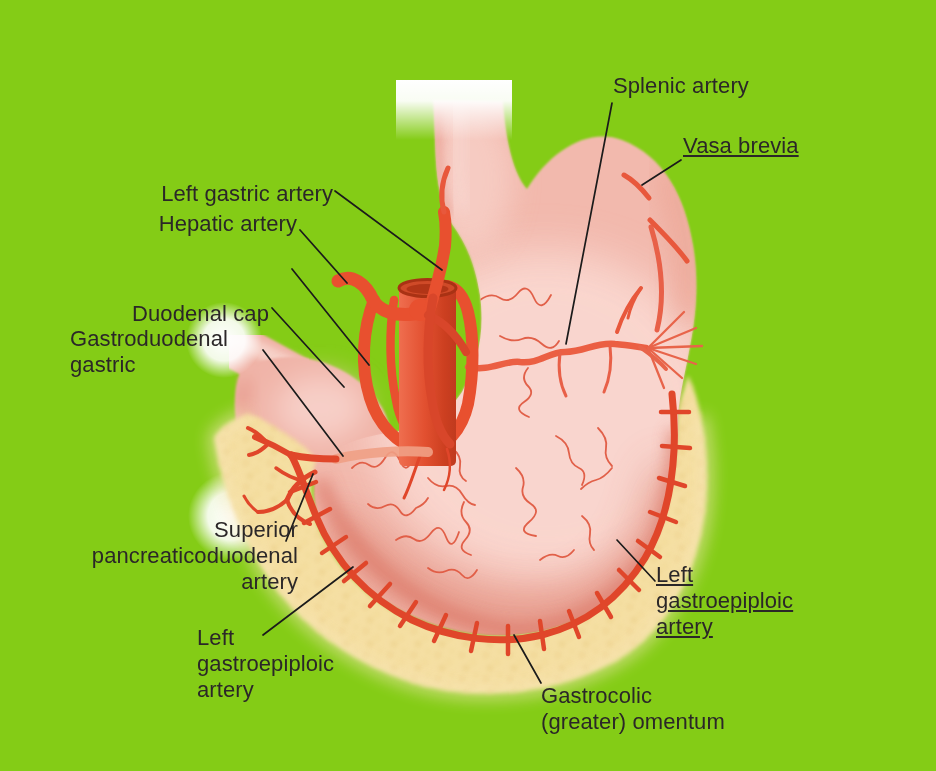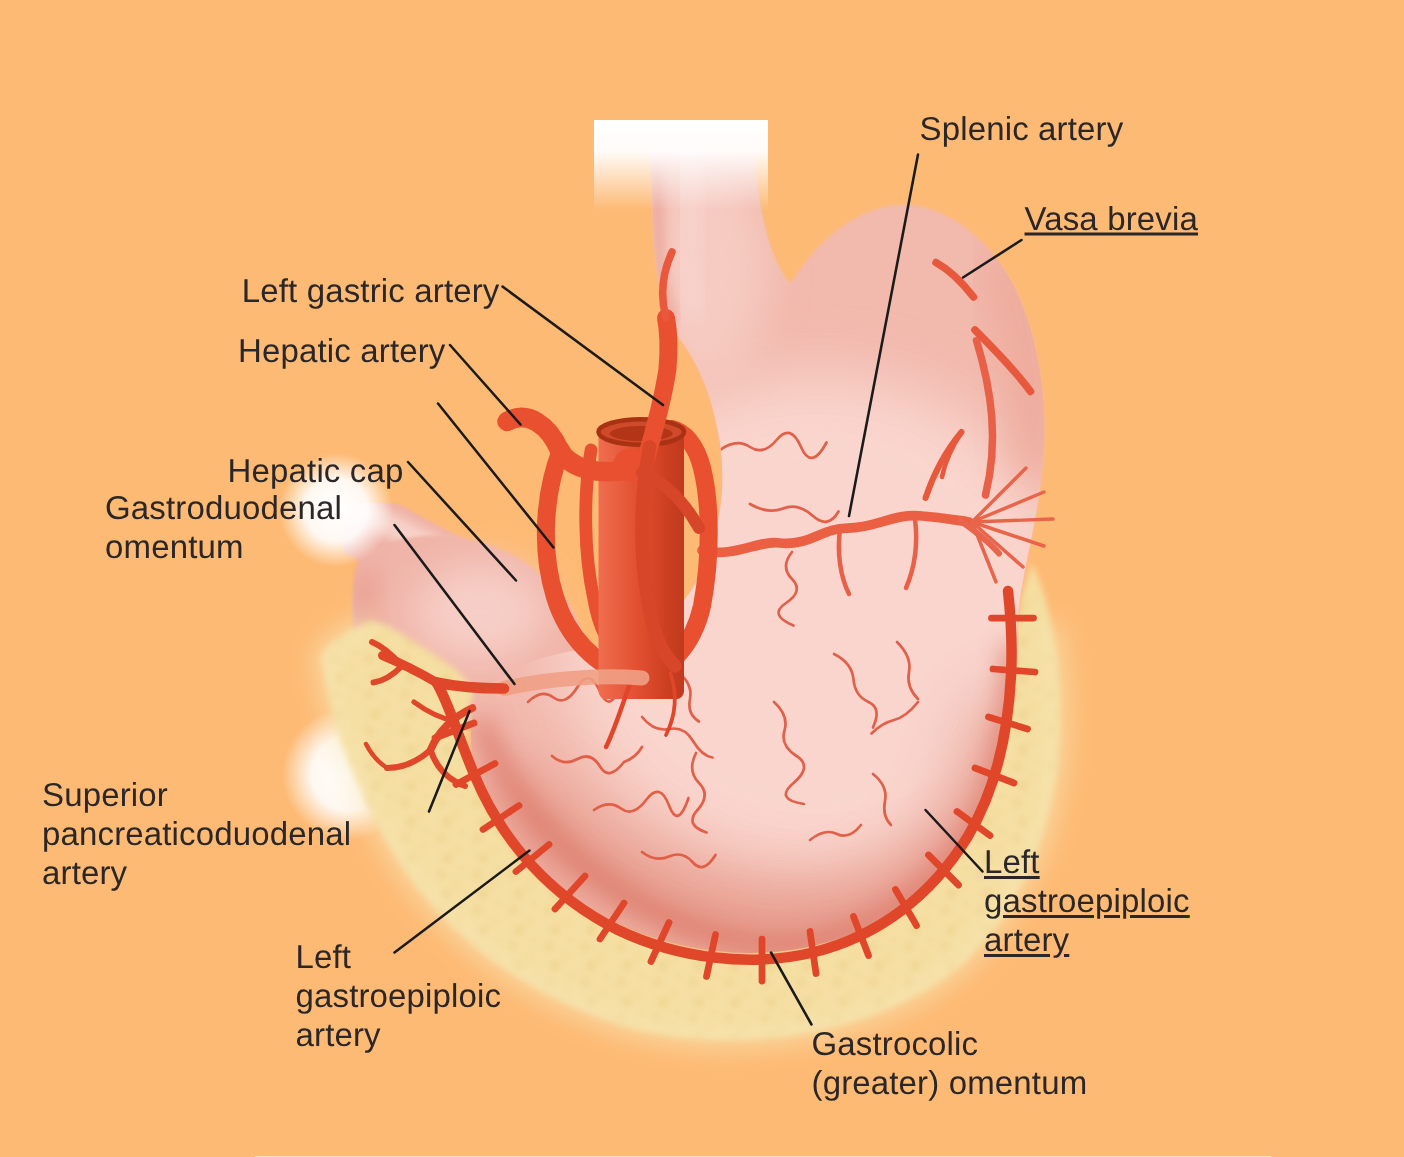--- a/index.html
+++ b/index.html
@@ -1,16 +1,16 @@
 <!DOCTYPE html>
 <html><head>
 <meta charset="utf-8">
 <style>
   html,body{margin:0;padding:0;background:#ffffff;}
-  .stage{position:relative;width:936px;height:771px;background:#fdba74;overflow:hidden;
+  .stage{position:relative;width:936px;height:771px;background:#84cc16;overflow:hidden;
          font-family:"Liberation Sans", sans-serif;}
   .stage svg{position:absolute;left:0;top:0;}
   .lbl{position:absolute;color:#2b2728;font-size:22px;line-height:26px;
        white-space:pre-line;letter-spacing:0.1px;}
   .r{text-align:right;margin-top:15px;}
 </style>
 </head>
 <body>
 
 <div class="stage">
@@ -237,25 +237,25 @@
     <line x1="286" y1="541" x2="313" y2="474"></line>
     <line x1="263" y1="635" x2="353" y2="567"></line>
     <line x1="655" y1="581" x2="617" y2="540"></line>
     <line x1="541" y1="683" x2="514" y2="635"></line>
   </g>
 </svg>
 
 <div class="lbl" style="left:613px;top:73px;width:180px;">Splenic artery</div>
 <div class="lbl" style="left:683px;top:133px;width:160px;text-decoration:underline;">Vasa brevia</div>
 <div class="lbl r" style="left:113px;top:166px;width:220px;">Left gastric artery</div>
-<div class="lbl r" style="left:117px;top:206px;width:180px;">Hepatic artery</div>
-<div class="lbl r" style="left:97px;top:286px;width:172px;">Hepatic cap</div>
+<div class="lbl r" style="left:117px;top:196px;width:180px;">Hepatic artery</div>
+<div class="lbl r" style="left:97px;top:286px;width:172px;">Duodenal cap</div>
 <div class="lbl" style="left:70px;top:326px;width:230px;">Gastroduodenal
-omentum</div>
-<div class="lbl" style="left:28px;top:517px;width:270px;">Superior
+gastric</div>
+<div class="lbl" style="left:28px;top:517px;width:270px;text-align:right;">Superior
 pancreaticoduodenal
 artery</div>
 <div class="lbl" style="left:197px;top:625px;width:210px;">Left
 gastroepiploic
 artery</div>
 <div class="lbl" style="left:656px;top:562px;width:210px;text-decoration:underline;">Left
 gastroepiploic
 artery</div>
 <div class="lbl" style="left:541px;top:683px;width:250px;">Gastrocolic
 (greater) omentum</div>

